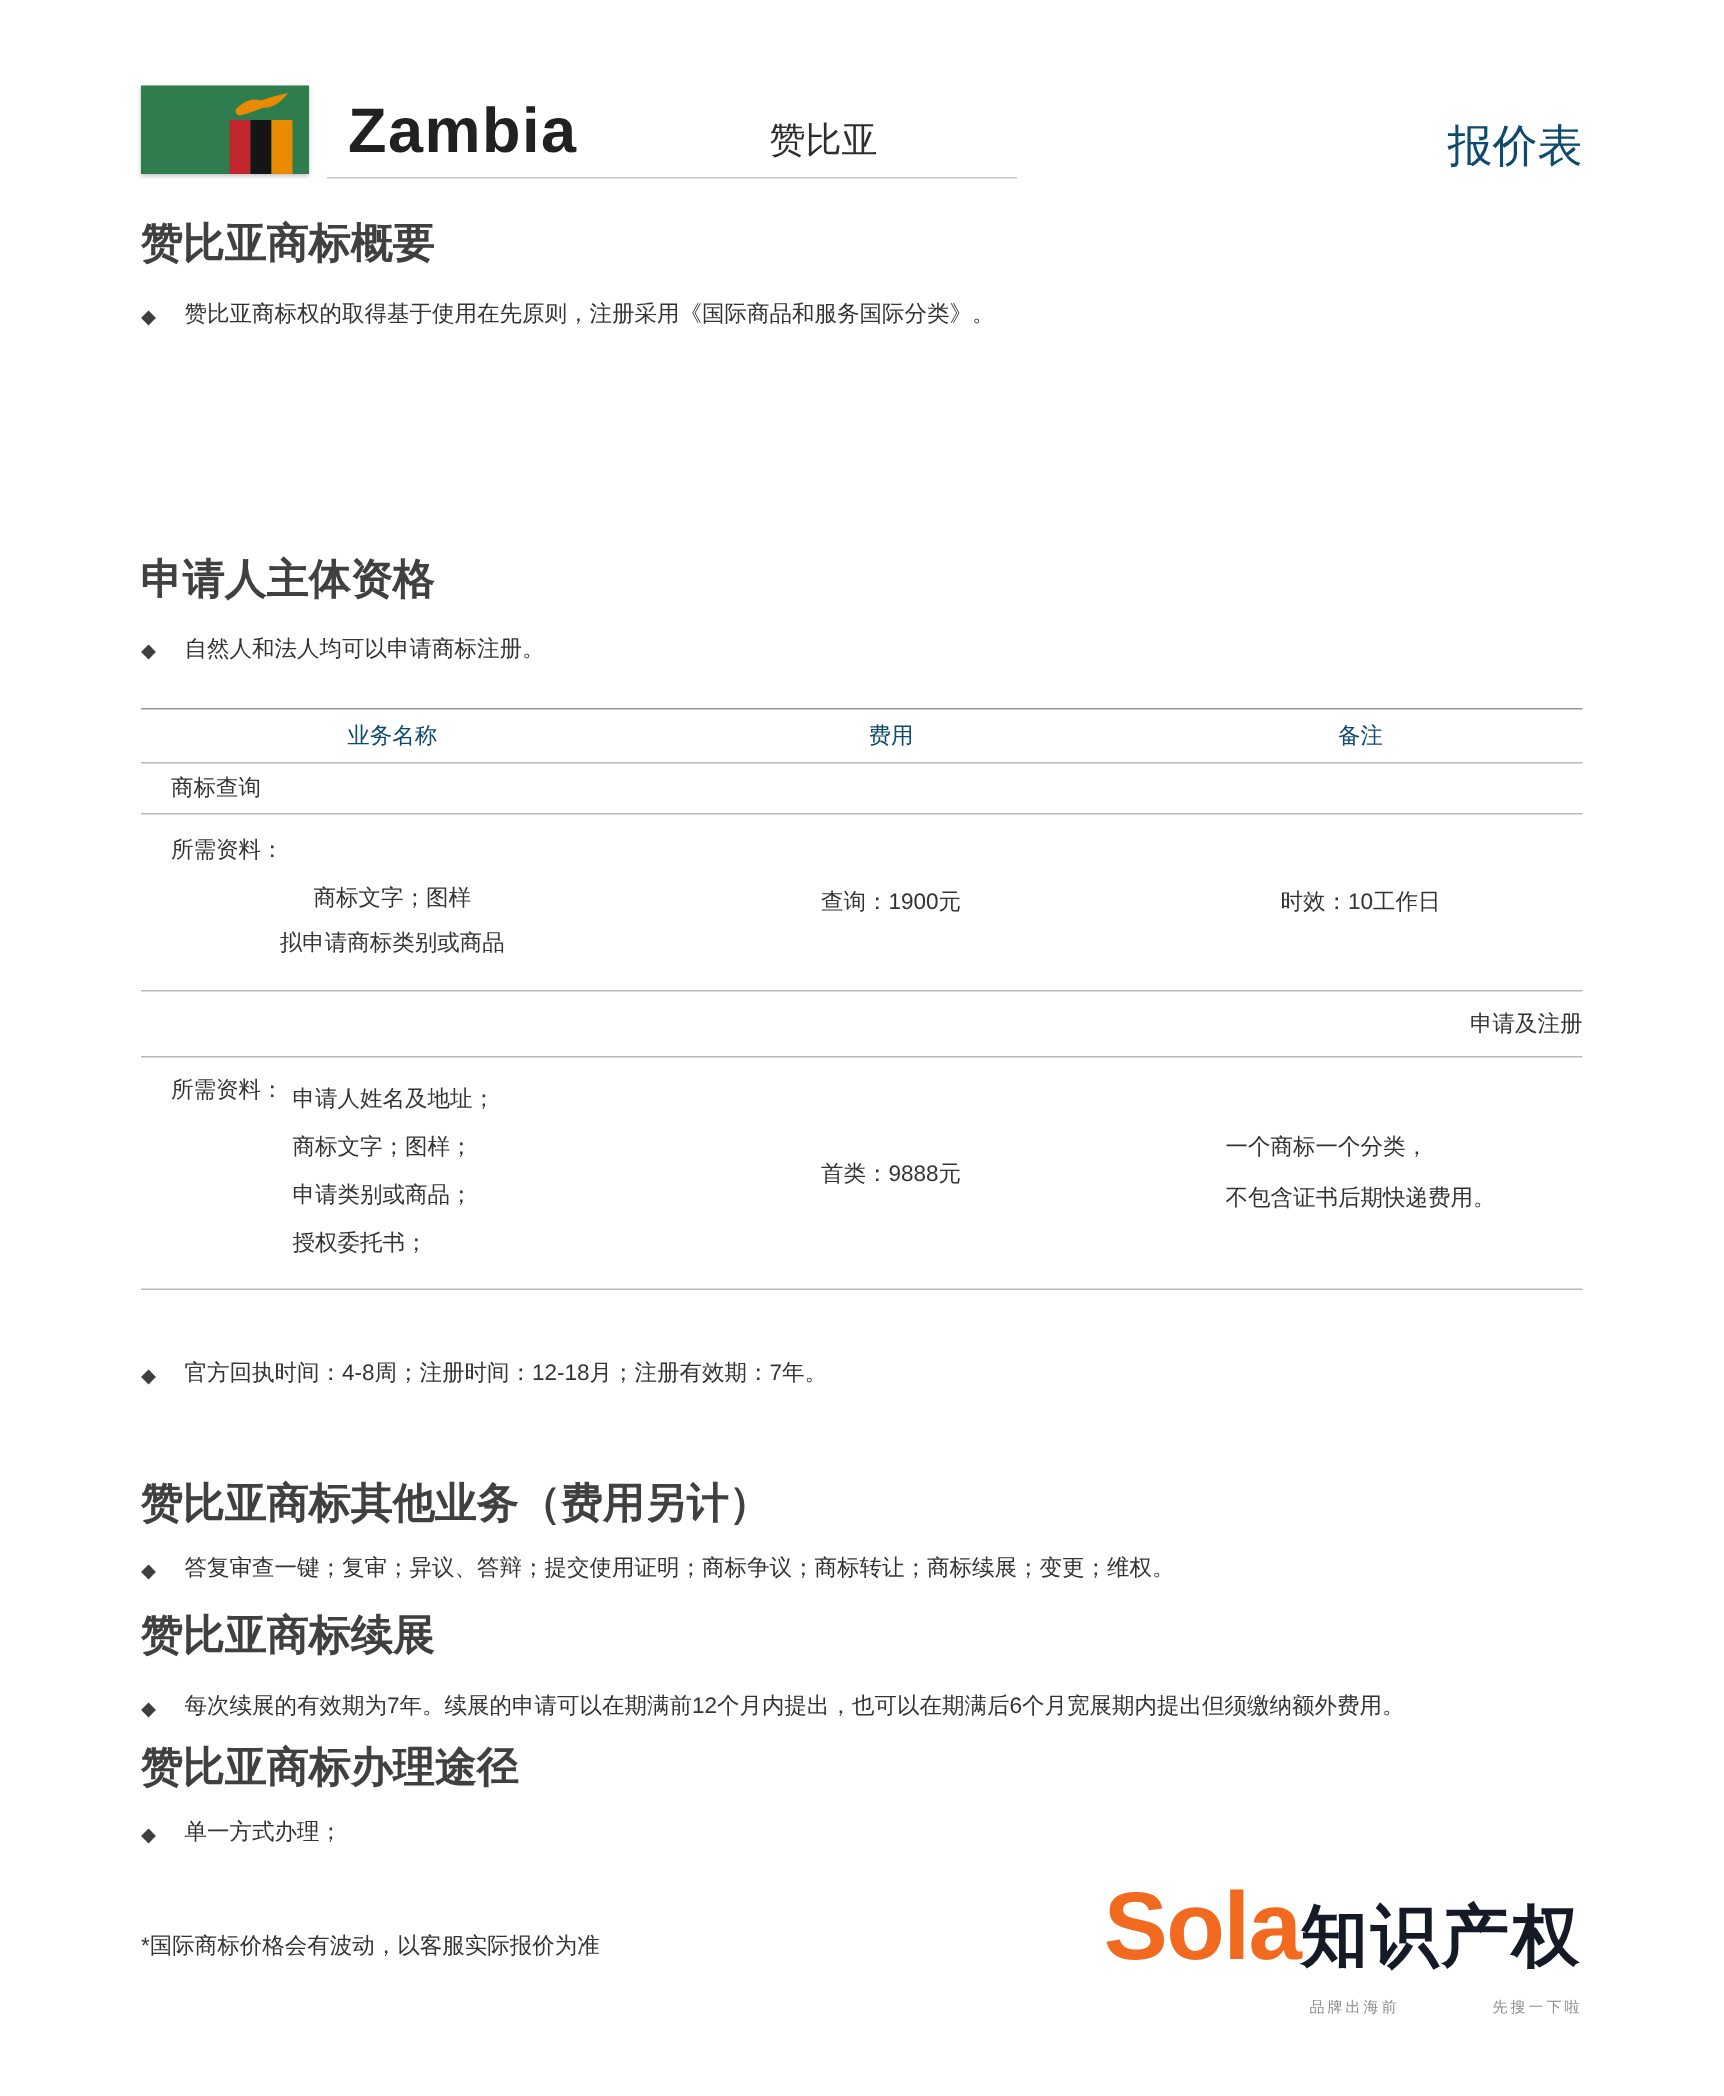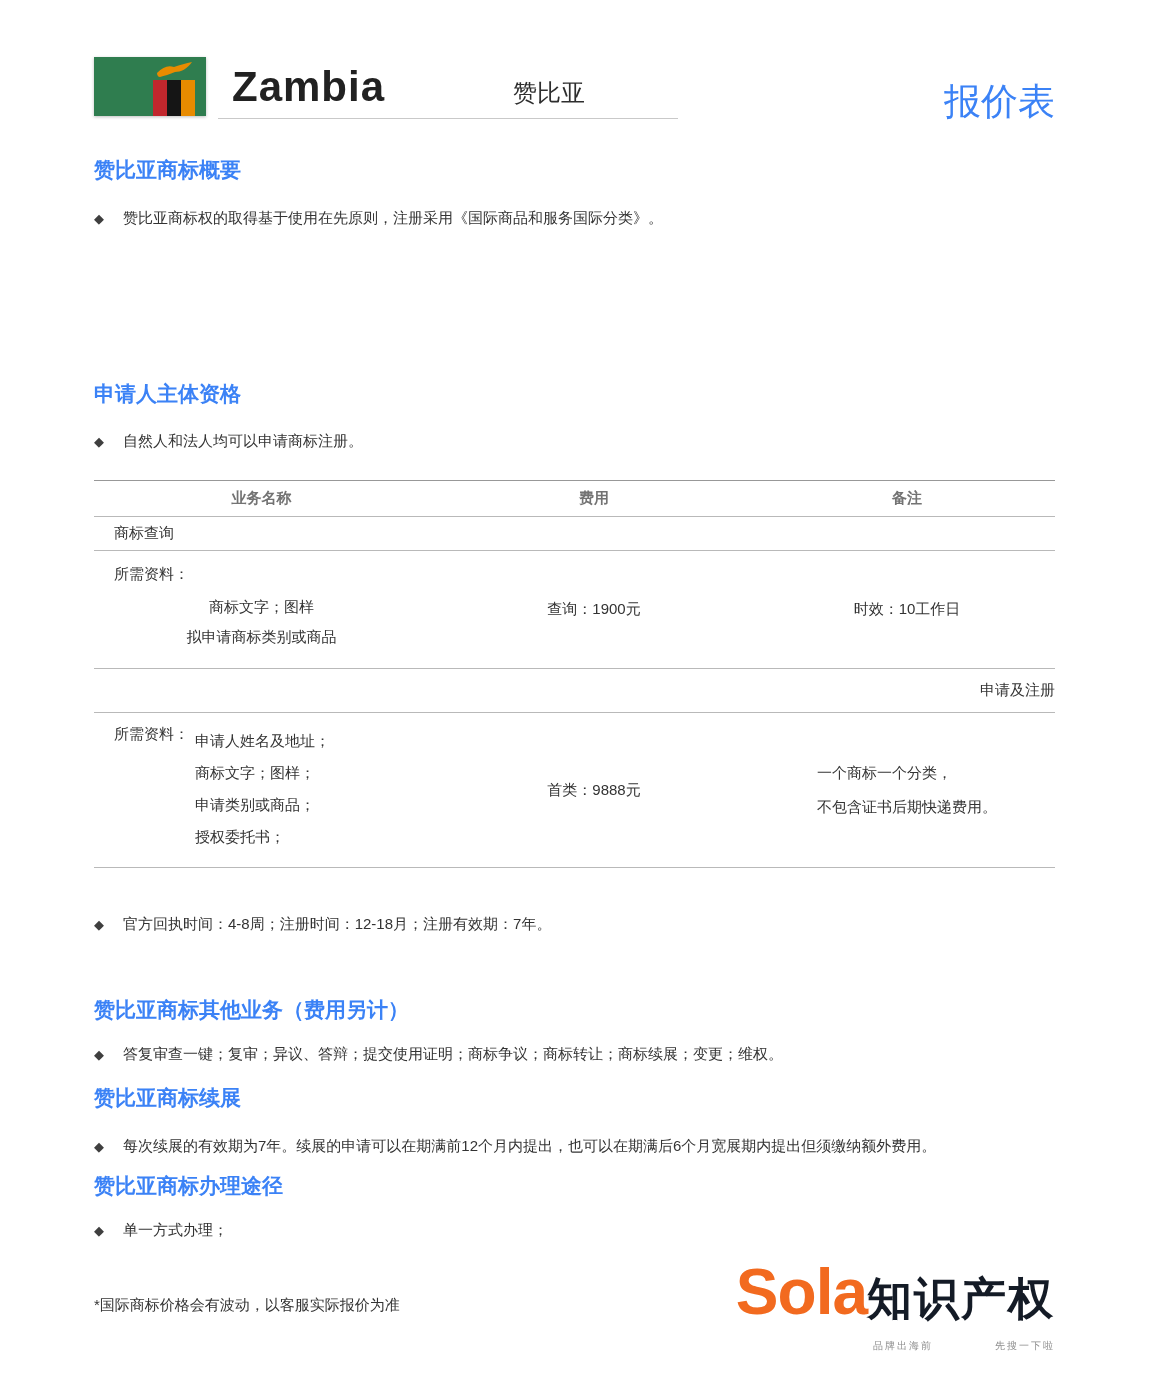--- a/index.html
+++ b/index.html
@@ -29,45 +29,45 @@
   .flag-eagle { position:absolute; right:12px; top:3px; width:40px; height:20px; }
   .flag-eagle svg { width:100%; height:100%; display:block; }
 
   .title-wrap {
     margin-left:12px; width:460px; height:62px;
     border-bottom:1px solid #c9c9c9;
     display:flex; align-items:baseline; padding:4px 0 0 14px;
   }
   .country-en { font-size:42px; font-weight:bold; color:#212121; letter-spacing:1px; line-height:52px; }
   .country-zh { font-size:24px; color:#2e2e2e; margin-left:128px; font-weight:500; }
-  .doc-type { margin-left:auto; font-size:37px; color:#3b82f6; padding-top:20px; }
-
-  
-  .sec-title { color:#3b82f6; font-size:21px; font-weight:bold; line-height:25px; }
+  .doc-type { margin-left:auto; font-size:30px; color:#0c4a6e; padding-top:20px; }
+
+  
+  .sec-title { color:#404040; font-size:28px; font-weight:bold; line-height:25px; }
   .t-overview  { margin-top:30px; }
   .t-applicant { margin-top:152px; }
   .t-fees      { margin-top:12px; }
   .t-other     { margin-top:62px; }
   .t-renewal   { margin-top:20px; }
   .t-channel   { margin-top:16px; }
 
   .bullet { display:flex; margin-top:26px; font-size:15px; line-height:20px; }
   .bullet .diamond { font-size:13px; color:#3f3f3f; flex:0 0 auto; margin-top:1px; }
   .bullet .bullet-text { margin-left:19px; color:#333; }
   .b-applicant { margin-top:25px; }
   .b-fees-note { margin-top:46px; }
   .b-other     { margin-top:22px; }
   .b-renewal   { margin-top:26px; }
   .b-channel   { margin-top:22px; }
 
   
   .fee-table { margin-top:28px; border-top:1px solid #989898; font-size:15px; }
   .t-row { border-bottom:1px solid #b9b9b9; }
   .t-grid { display:grid; grid-template-columns:335px 330px 296px; }
-  .t-head .t-cell { text-align:center; padding:8px 0; color:#737373;font-weight:bold; }
+  .t-head .t-cell { text-align:center; padding:8px 0; color:#0c4a6e; }
   .t-group-name { padding:7px 0 7px 20px; color:#333; }
   .t-group-name.gn1 { padding-top:12px; padding-bottom:12px;text-align:right; }
 
   .t-content .c1 { padding:14px 0 16px 0; }
   .mat-label { padding-left:20px; }
   .g0 .mat-line { text-align:center; line-height:30px; }
   .g0 .mat-label { margin-bottom:8px; }
   .mat-flex { display:flex; padding:12px 0 14px 20px; }
   .mat-stack { margin-left:6px; }
   .mat-stack div { line-height:32px; }

